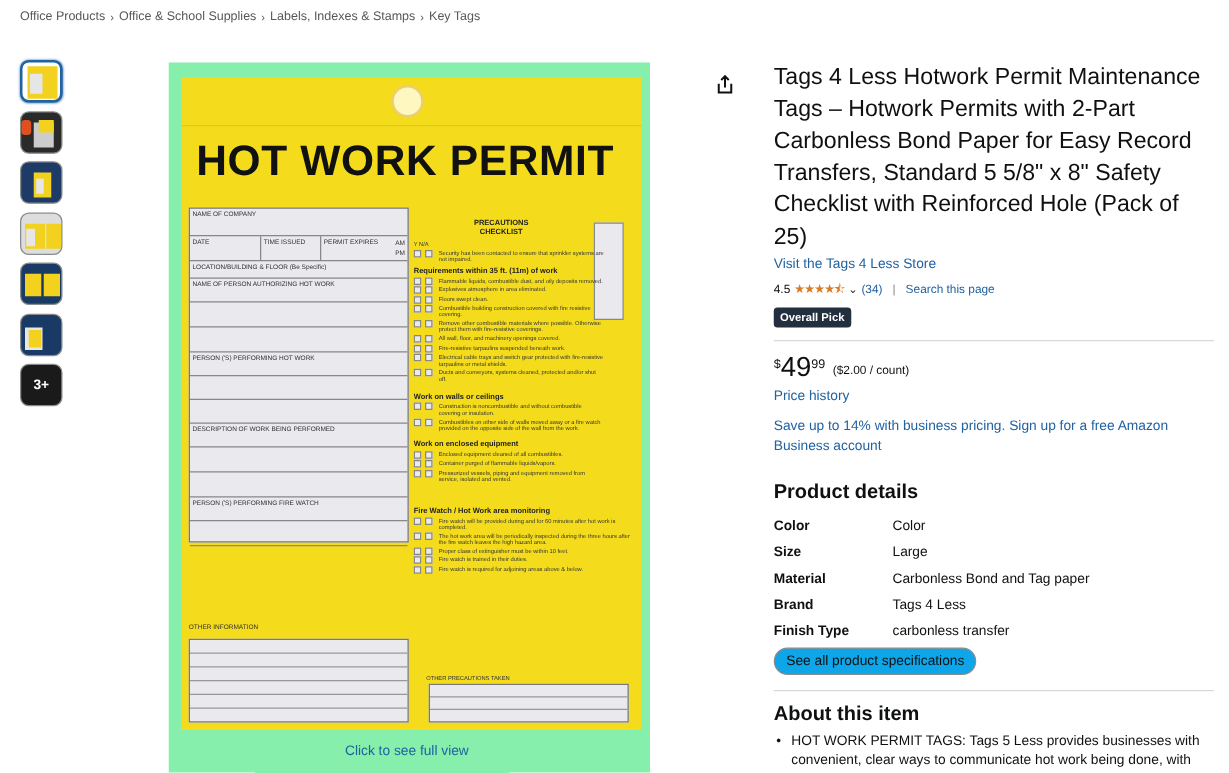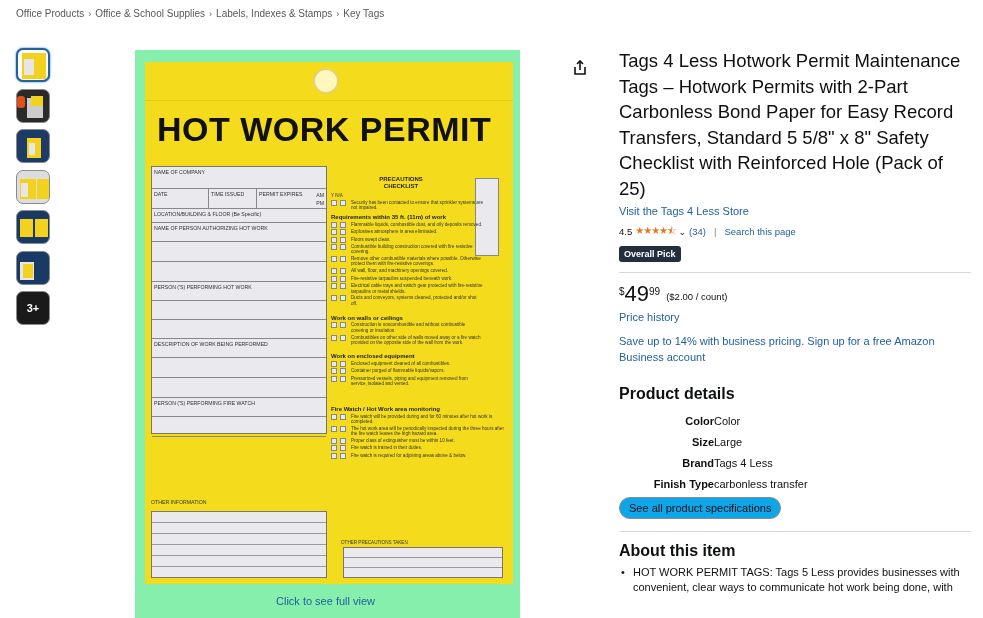--- a/index.html
+++ b/index.html
@@ -67,21 +67,21 @@
   .price-row { display: flex; align-items: flex-start; margin-top: 10px; }
   .price-row .sym { font-size: 10px; margin-top: 3px; }
   .price-row .whole { font-size: 22px; line-height: 22px; }
   .price-row .frac { font-size: 10px; margin-top: 3px; }
   .price-row .unit { font-size: 9.5px; margin-left: 6px; margin-top: 8px; }
   .link { color: #2162a1; font-size: 11px; cursor: pointer; }
   .price-history { margin-top: 6px; display: block; }
   .biz { margin-top: 10px; line-height: 16px; display: block; }
   .pd-title { font-size: 16px; font-weight: bold; margin-top: 20px; }
   .pd-table { margin-top: 7px; font-size: 11px; }
-  .pd-row { display: flex; height: 21px; align-items: center; text-align: right; }
+  .pd-row { display: flex; height: 21px; align-items: center; }
   .pd-row .k { width: 95px; font-weight: bold; }
   .pd-btn { display: inline-block; border: 1px solid #888c8c; border-radius: 14px; padding: 4px 9px; font-size: 11px; margin-top: 3px; cursor: pointer; background: #0ea5e9; }
   .about-title { font-size: 16px; font-weight: bold; margin-top: 10px; }
   .bullets { margin-top: 5px; font-size: 11px; line-height: 15px; list-style: none; }
   .bullets li { position: relative; padding-left: 14px; }
   .bullets li::before { content: "•"; position: absolute; left: 2px; top: 0; }
 </style>
 </head>
 <body>
 
@@ -373,20 +373,24 @@
   <div class="pd-table">
     <div class="pd-row">
       <span class="k">Color</span>
       <span class="v">Color</span>
     </div>
     <div class="pd-row">
       <span class="k">Size</span>
       <span class="v">Large</span>
     </div>
     <div class="pd-row">
+      <span class="k">Material</span>
+      <span class="v">Carbonless Bond and Tag paper</span>
+    </div>
+    <div class="pd-row">
       <span class="k">Brand</span>
       <span class="v">Tags 4 Less</span>
     </div>
     <div class="pd-row">
       <span class="k">Finish Type</span>
       <span class="v">carbonless transfer</span>
     </div>
   </div>
   <span class="pd-btn">See all product specifications</span>
   <div class="divider" style="margin-top:12px;"></div>

